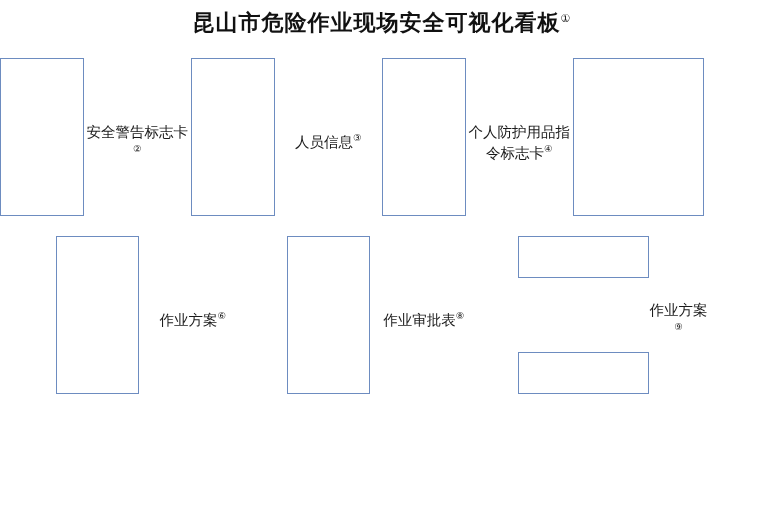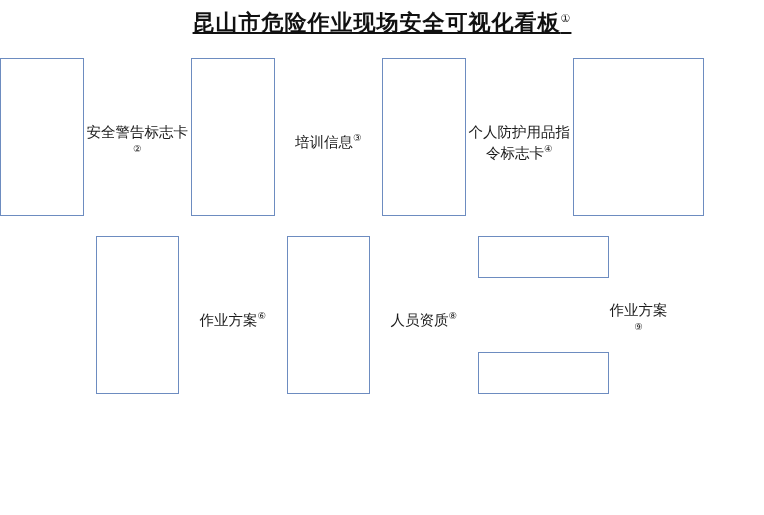--- a/index.html
+++ b/index.html
@@ -22,40 +22,39 @@
     box-sizing: border-box;
   }
   .title {
     text-align: center;
     font-size: 22px;
     font-weight: bold;
     letter-spacing: 1px;
     padding-top: 8px;
     color: #111111;
     font-family: "Liberation Serif", "DejaVu Serif", serif;
-    text-decoration: underline;
   }
   .title .sup {
     font-size: 11px;
     vertical-align: super;
     font-weight: normal;
   }
   .grid {
     position: absolute;
     left: 0;
     top: 44px;
     width: 764px;
   }
   .row {
     display: flex;
     justify-content: center;
     align-items: flex-start;
   }
   .row-1 { margin-top: 14px; }
-  .row-2 { margin-top: 20px; }
+  .row-2 { margin-top: 20px; gap: 40px; }
   .cell {
     width: 191px;
     display: flex;
     align-items: center;
     box-sizing: border-box;
   }
   .card {
     border: 1.3px solid #6d8cc0;
     background: #ffffff;
     box-sizing: border-box;
@@ -105,21 +104,21 @@
       <div class="cell">
         <div class="card card-tall"></div>
         <div class="caption">
           <span>安全警告标志卡</span><span class="sup">②</span>
         </div>
       </div>
 
       <div class="cell">
         <div class="card card-tall"></div>
         <div class="caption">
-          <span>培训信息</span><span class="sup">③</span>
+          <span>人员信息</span><span class="sup">③</span>
         </div>
       </div>
 
       <div class="cell">
         <div class="card card-tall"></div>
         <div class="caption">
           <span>个人防护用品指令标志卡</span><span class="sup">④</span>
         </div>
       </div>
 
@@ -135,21 +134,21 @@
         <div class="card card-tall"></div>
         <div class="caption">
           <span>作业方案</span><span class="sup">⑥</span>
         </div>
       </div>
 
 
       <div class="cell">
         <div class="card card-tall"></div>
         <div class="caption">
-          <span>人员资质</span><span class="sup">⑧</span>
+          <span>作业审批表</span><span class="sup">⑧</span>
         </div>
       </div>
 
       <div class="cell">
         <div class="stack">
           <div class="card card-small"></div>
           <div class="card card-small"></div>
         </div>
         <div class="caption">
           <span>作业方案</span><span class="sup">⑨</span>

